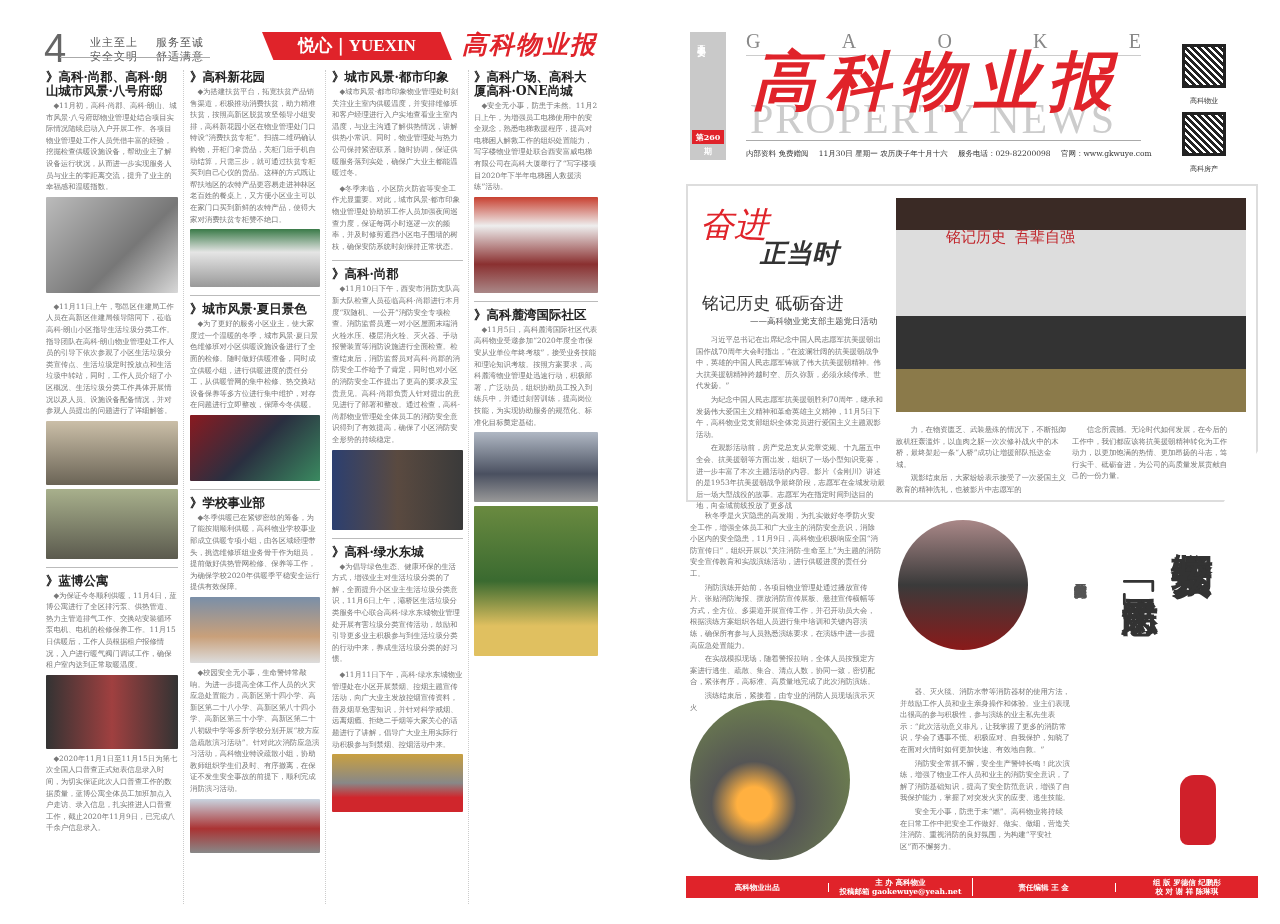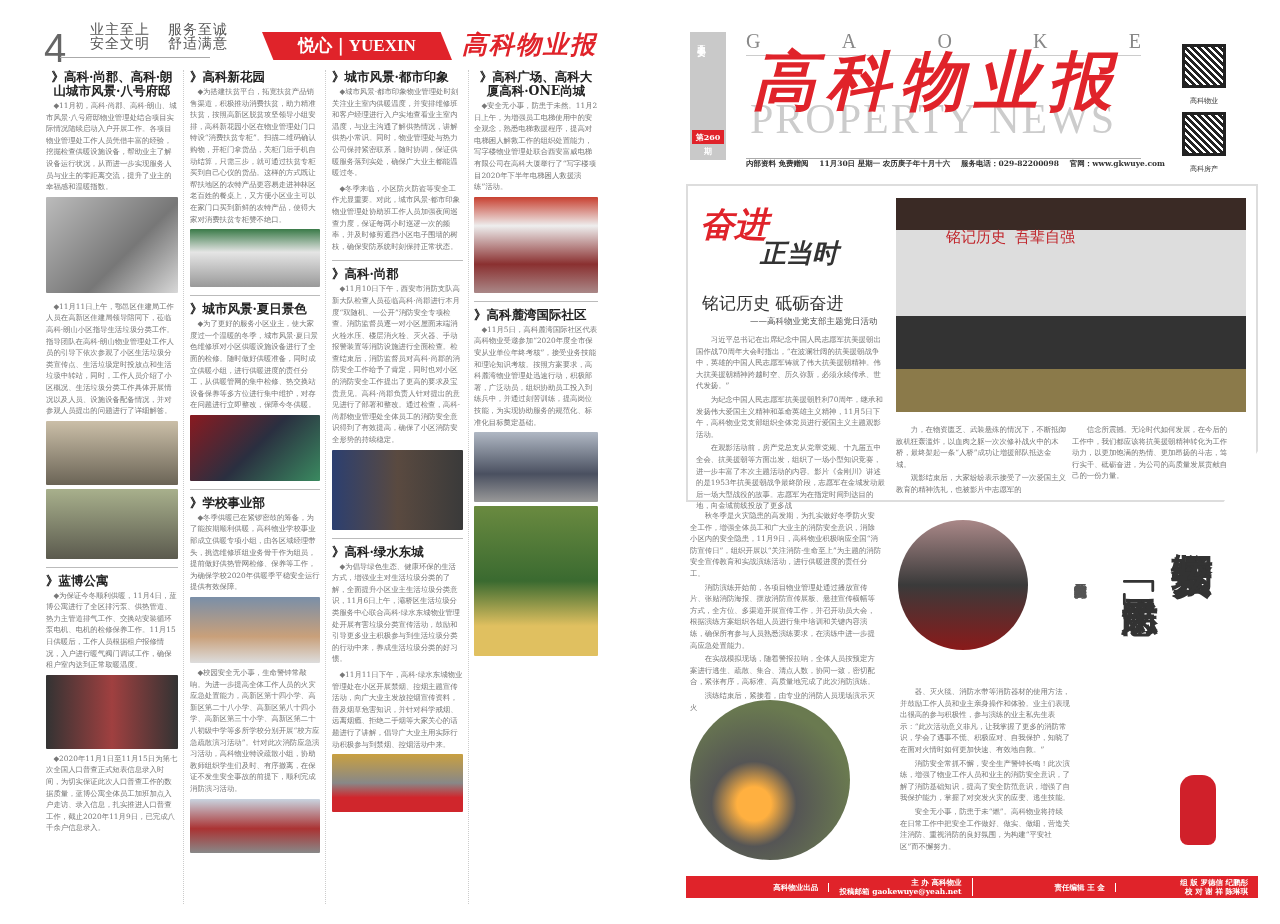--- a/index.html
+++ b/index.html
@@ -1,61 +1,61 @@
 <!DOCTYPE html>
 <html><head>
 <meta charset="utf-8">
 <style>
 *{box-sizing:border-box;margin:0;padding:0}
 body{width:1280px;height:924px;background:#fff;font-family:"DejaVu Serif",serif;color:#555;position:relative;overflow:hidden}
 .page{position:absolute;top:0;height:924px}
 #left{left:0;width:640px}
 #right{left:640px;width:640px}
 .pgnum{position:absolute;left:44px;top:28px;font-family:"Liberation Sans",sans-serif;font-size:40px;color:#666;line-height:40px}
-.slogan{position:absolute;left:90px;top:22px;font-size:14px;color:#555;line-height:14px;letter-spacing:1px}
+.slogan{position:absolute;left:90px;top:36px;font-size:11px;color:#555;line-height:14px;letter-spacing:1px}
 .slogan span{margin-right:18px}
 .topline{position:absolute;left:60px;top:57px;width:150px;height:1px;background:#aaa}
 .redband{position:absolute;left:262px;top:32px;width:190px;height:28px;background:#e0232a;clip-path:polygon(0 0,94% 0,100% 100%,6% 100%)}
 .redband span{display:block;color:#fff;font-size:17px;text-align:center;line-height:28px;font-family:"Liberation Serif",serif;font-weight:bold}
 .brand-small{position:absolute;left:462px;top:28px;color:#e0232a;font-size:25px;font-weight:bold;font-style:italic;letter-spacing:2px}
 .col{position:absolute;top:70px;font-size:7.4px;line-height:11.6px;color:#777}
 .col .sec{margin-bottom:8px}
 .col h3{font-size:12.5px;color:#222;line-height:14px;font-weight:bold;margin-bottom:2px}
-.col h3.center{text-align:center}
+.col h3.center{}
 .col p{text-indent:1em;margin-bottom:4px}
 .divider{height:1px;background:#bbb;margin:6px 0}
 .photo{width:100%;background:#8a8a8a;margin:4px 0;border-radius:1px}
 .vsep{position:absolute;top:70px;bottom:20px;border-left:1px dotted #ccc}
 
 .masthead-side{position:absolute;left:50px;top:32px;width:36px;height:128px;background:#c9c9c9}
 .masthead-side .vt{writing-mode:vertical-rl;color:#fff;font-size:8.5px;line-height:11px;position:absolute;top:6px;left:6px;height:90px}
 .issue{position:absolute;left:52px;top:130px;width:32px;height:14px;background:#e0232a;color:#fff;font-size:8px;text-align:center;line-height:14px;font-weight:bold}
 .gaoke{position:absolute;left:106px;top:30px;width:395px;display:flex;justify-content:space-between;font-size:20px;color:#888;font-family:"Liberation Serif",serif}
 .gaoke-line{position:absolute;left:106px;top:55px;width:395px;height:1px;background:#ccc}
 .bg-title{position:absolute;left:110px;top:95px;font-size:42px;color:#ccc;font-family:"Liberation Serif",serif;letter-spacing:2px;white-space:nowrap}
 .main-title{position:absolute;left:112px;top:46px;font-size:64px;color:#e0232a;font-weight:bold;font-style:italic;letter-spacing:10px;line-height:70px}
-.dateline{position:absolute;left:106px;top:158px;width:395px;border-top:1px solid #aaa;padding-top:0;font-size:7.5px;color:#333;font-weight:bold;white-space:nowrap}
+.dateline{position:absolute;left:106px;top:140px;width:395px;border-top:1px solid #aaa;padding-top:8px;font-size:7.5px;color:#333;font-weight:normal;white-space:nowrap}
 .dateline span{margin-right:8px}
 .qr{position:absolute;width:44px;height:44px;background:repeating-linear-gradient(45deg,#222 0 3px,#fff 3px 5px),#222;border:3px solid #222}
 .qrlbl{position:absolute;font-size:7px;color:#333;width:60px;text-align:center}
 .feature-box{position:absolute;left:46px;top:184px;width:572px;height:318px;border:2px solid #ddd;clip-path:polygon(0 0,100% 0,100% 84%,94% 100%,0 100%)}
-.fendou1{position:absolute;left:60px;top:202px;font-size:34px;color:#e0232a;font-weight:bold;font-style:italic}
+.fendou1{position:absolute;left:60px;top:202px;font-size:34px;color:#e0232a;font-weight:normal;font-style:italic}
 .fendou2{position:absolute;left:120px;top:236px;font-size:26px;color:#333;font-weight:bold;font-style:italic;font-family:"Liberation Sans",sans-serif}
 .ftitle{position:absolute;left:62px;top:292px;font-size:17px;color:#333;font-family:"DejaVu Sans",sans-serif}
 .fsub{position:absolute;left:110px;top:316px;font-size:8.5px;color:#555;font-family:"DejaVu Sans",sans-serif}
 .bigphoto{position:absolute;left:256px;top:198px;width:350px;height:214px;background:linear-gradient(#3a2a25 0 15%,#ddd 15% 55%,#333 55% 80%,#8b7a4a 80%)}
 .bigphoto .scr{position:absolute;left:50px;top:30px;font-size:15px;color:#c0262c;font-family:Liberation Mono, monospace}
 .ftext{position:absolute;font-size:7.4px;line-height:11.6px;color:#777}
 .ftext p{text-indent:2em;margin-bottom:2px}
 .fire-text{position:absolute;font-size:7.4px;line-height:11.6px;color:#777}
 .fire-text p{text-indent:2em;margin-bottom:2px}
 .circ{position:absolute;border-radius:50%;background:#777;overflow:hidden}
 .vert-big{position:absolute;writing-mode:vertical-rl;font-family:"DejaVu Sans",sans-serif;font-weight:bold;color:#333}
 .footer{position:absolute;left:46px;top:876px;width:572px;height:22px;background:#e0232a;color:#fff;font-size:7.5px;font-weight:bold;display:flex;align-items:center}
-.footer .fc{flex:1;border-right:1px solid #fff;padding:0 10px;line-height:9px;text-align:right}
+.footer .fc{flex:1;border-right:1px solid #fff;padding:0 10px;line-height:9px;text-align:center}
 .footer .fc:last-child{border-right:none}
 .extinguisher{position:absolute;left:540px;top:775px;width:36px;height:70px;background:#d0202a;border-radius:14px 14px 8px 8px}
 </style>
 </head>
 <body>
 
 <div class="page" id="left">
   <div class="pgnum">4</div>
   <div class="slogan">
     <div><span>业主至上</span><span>服务至诚</span></div>

